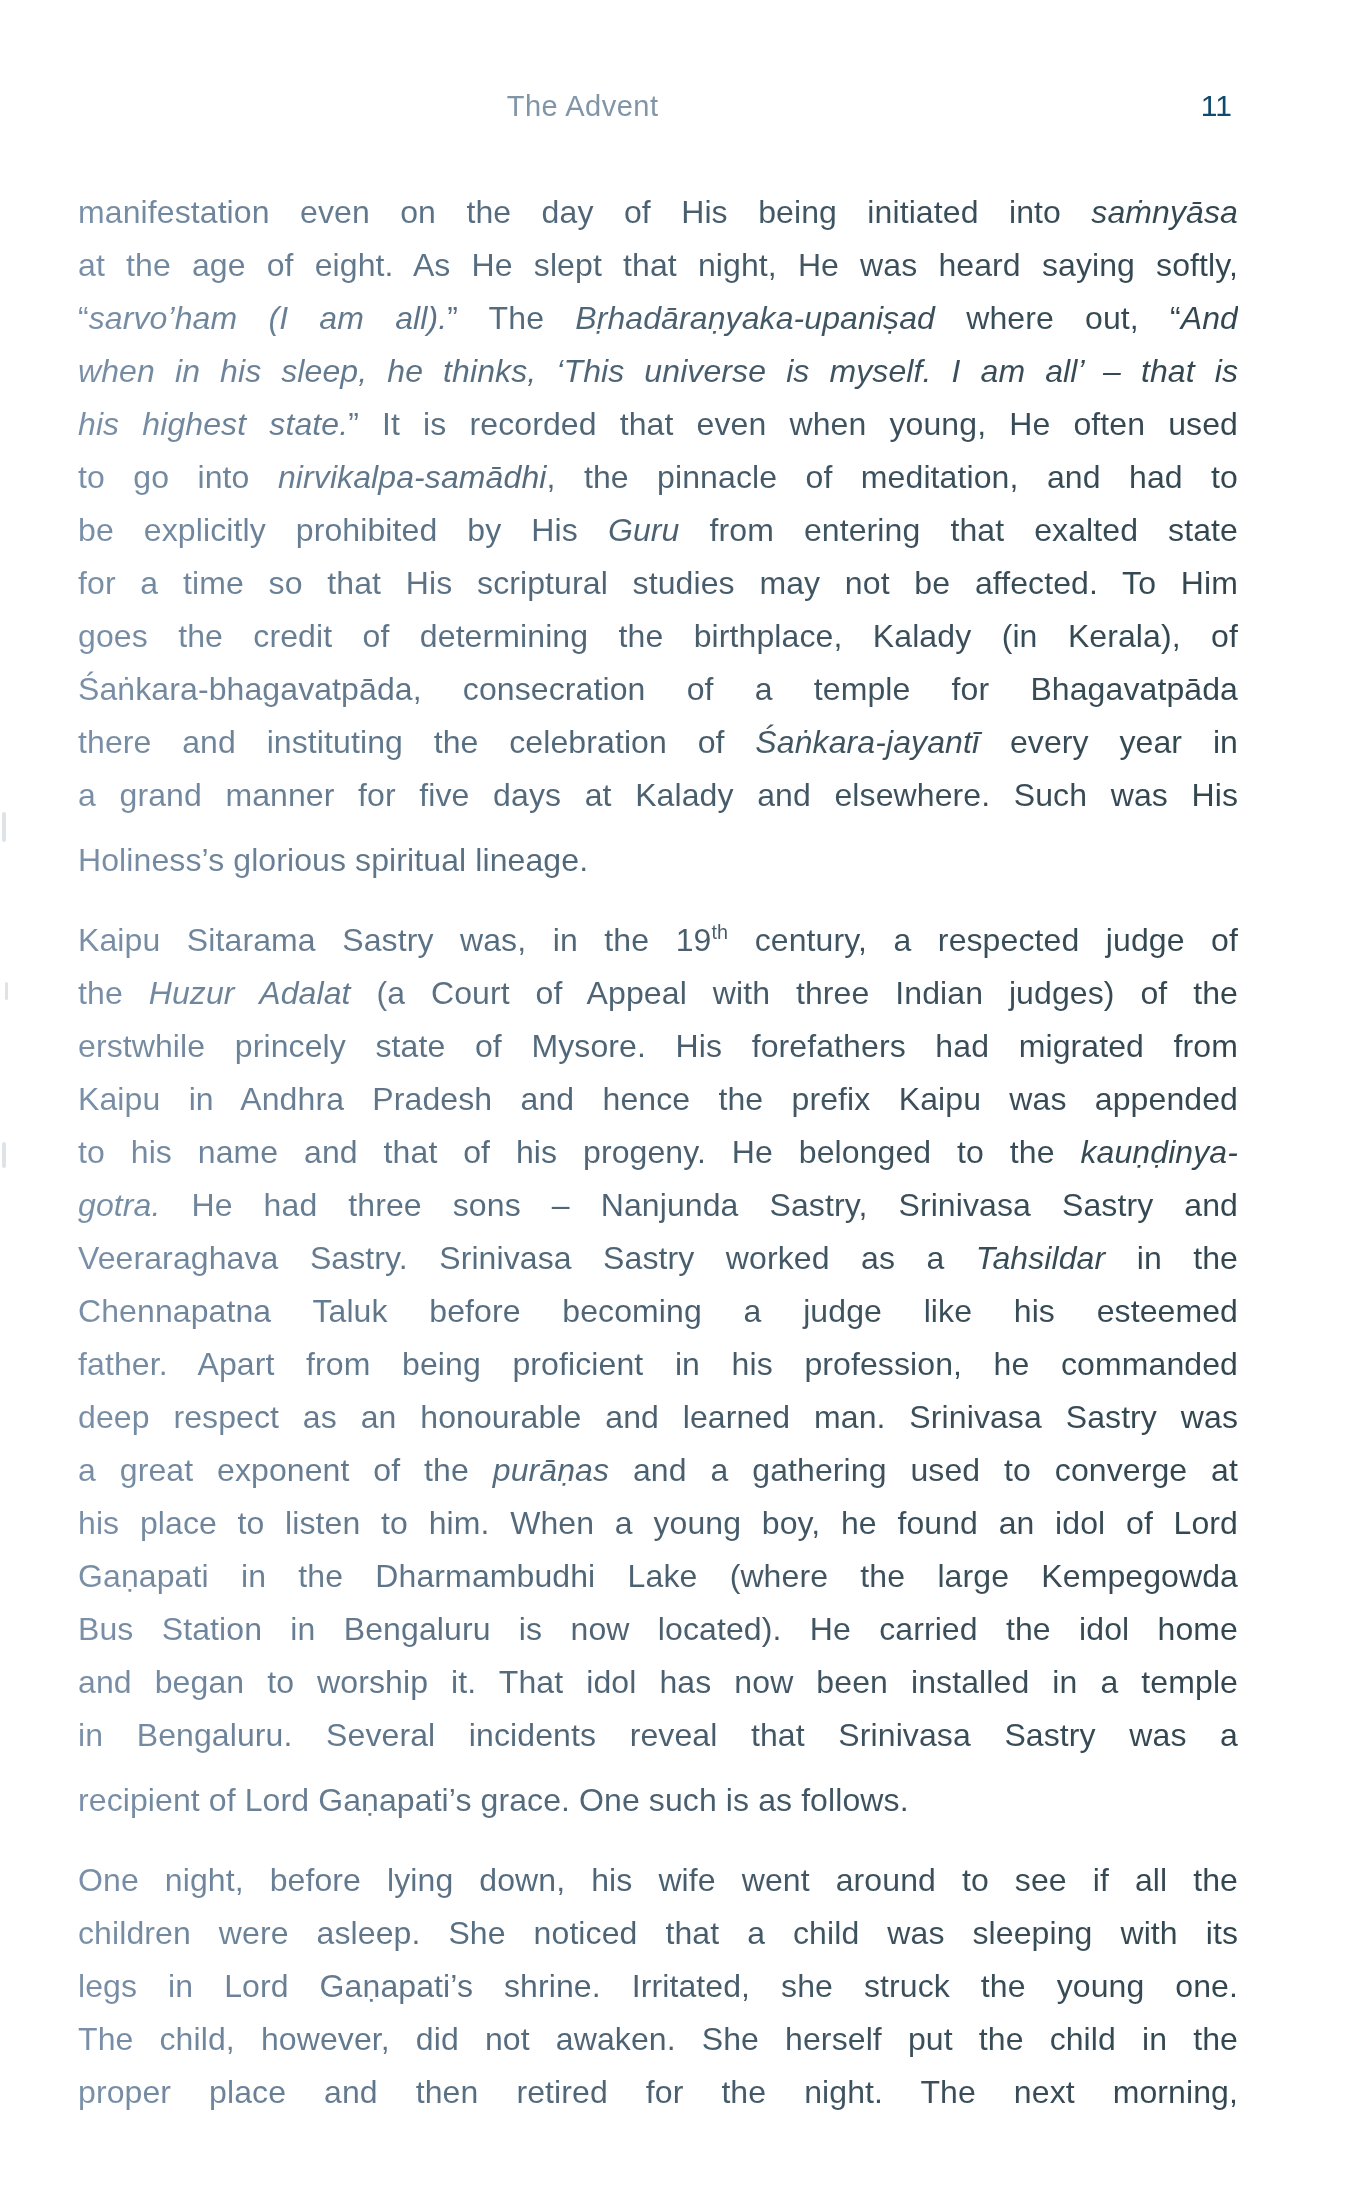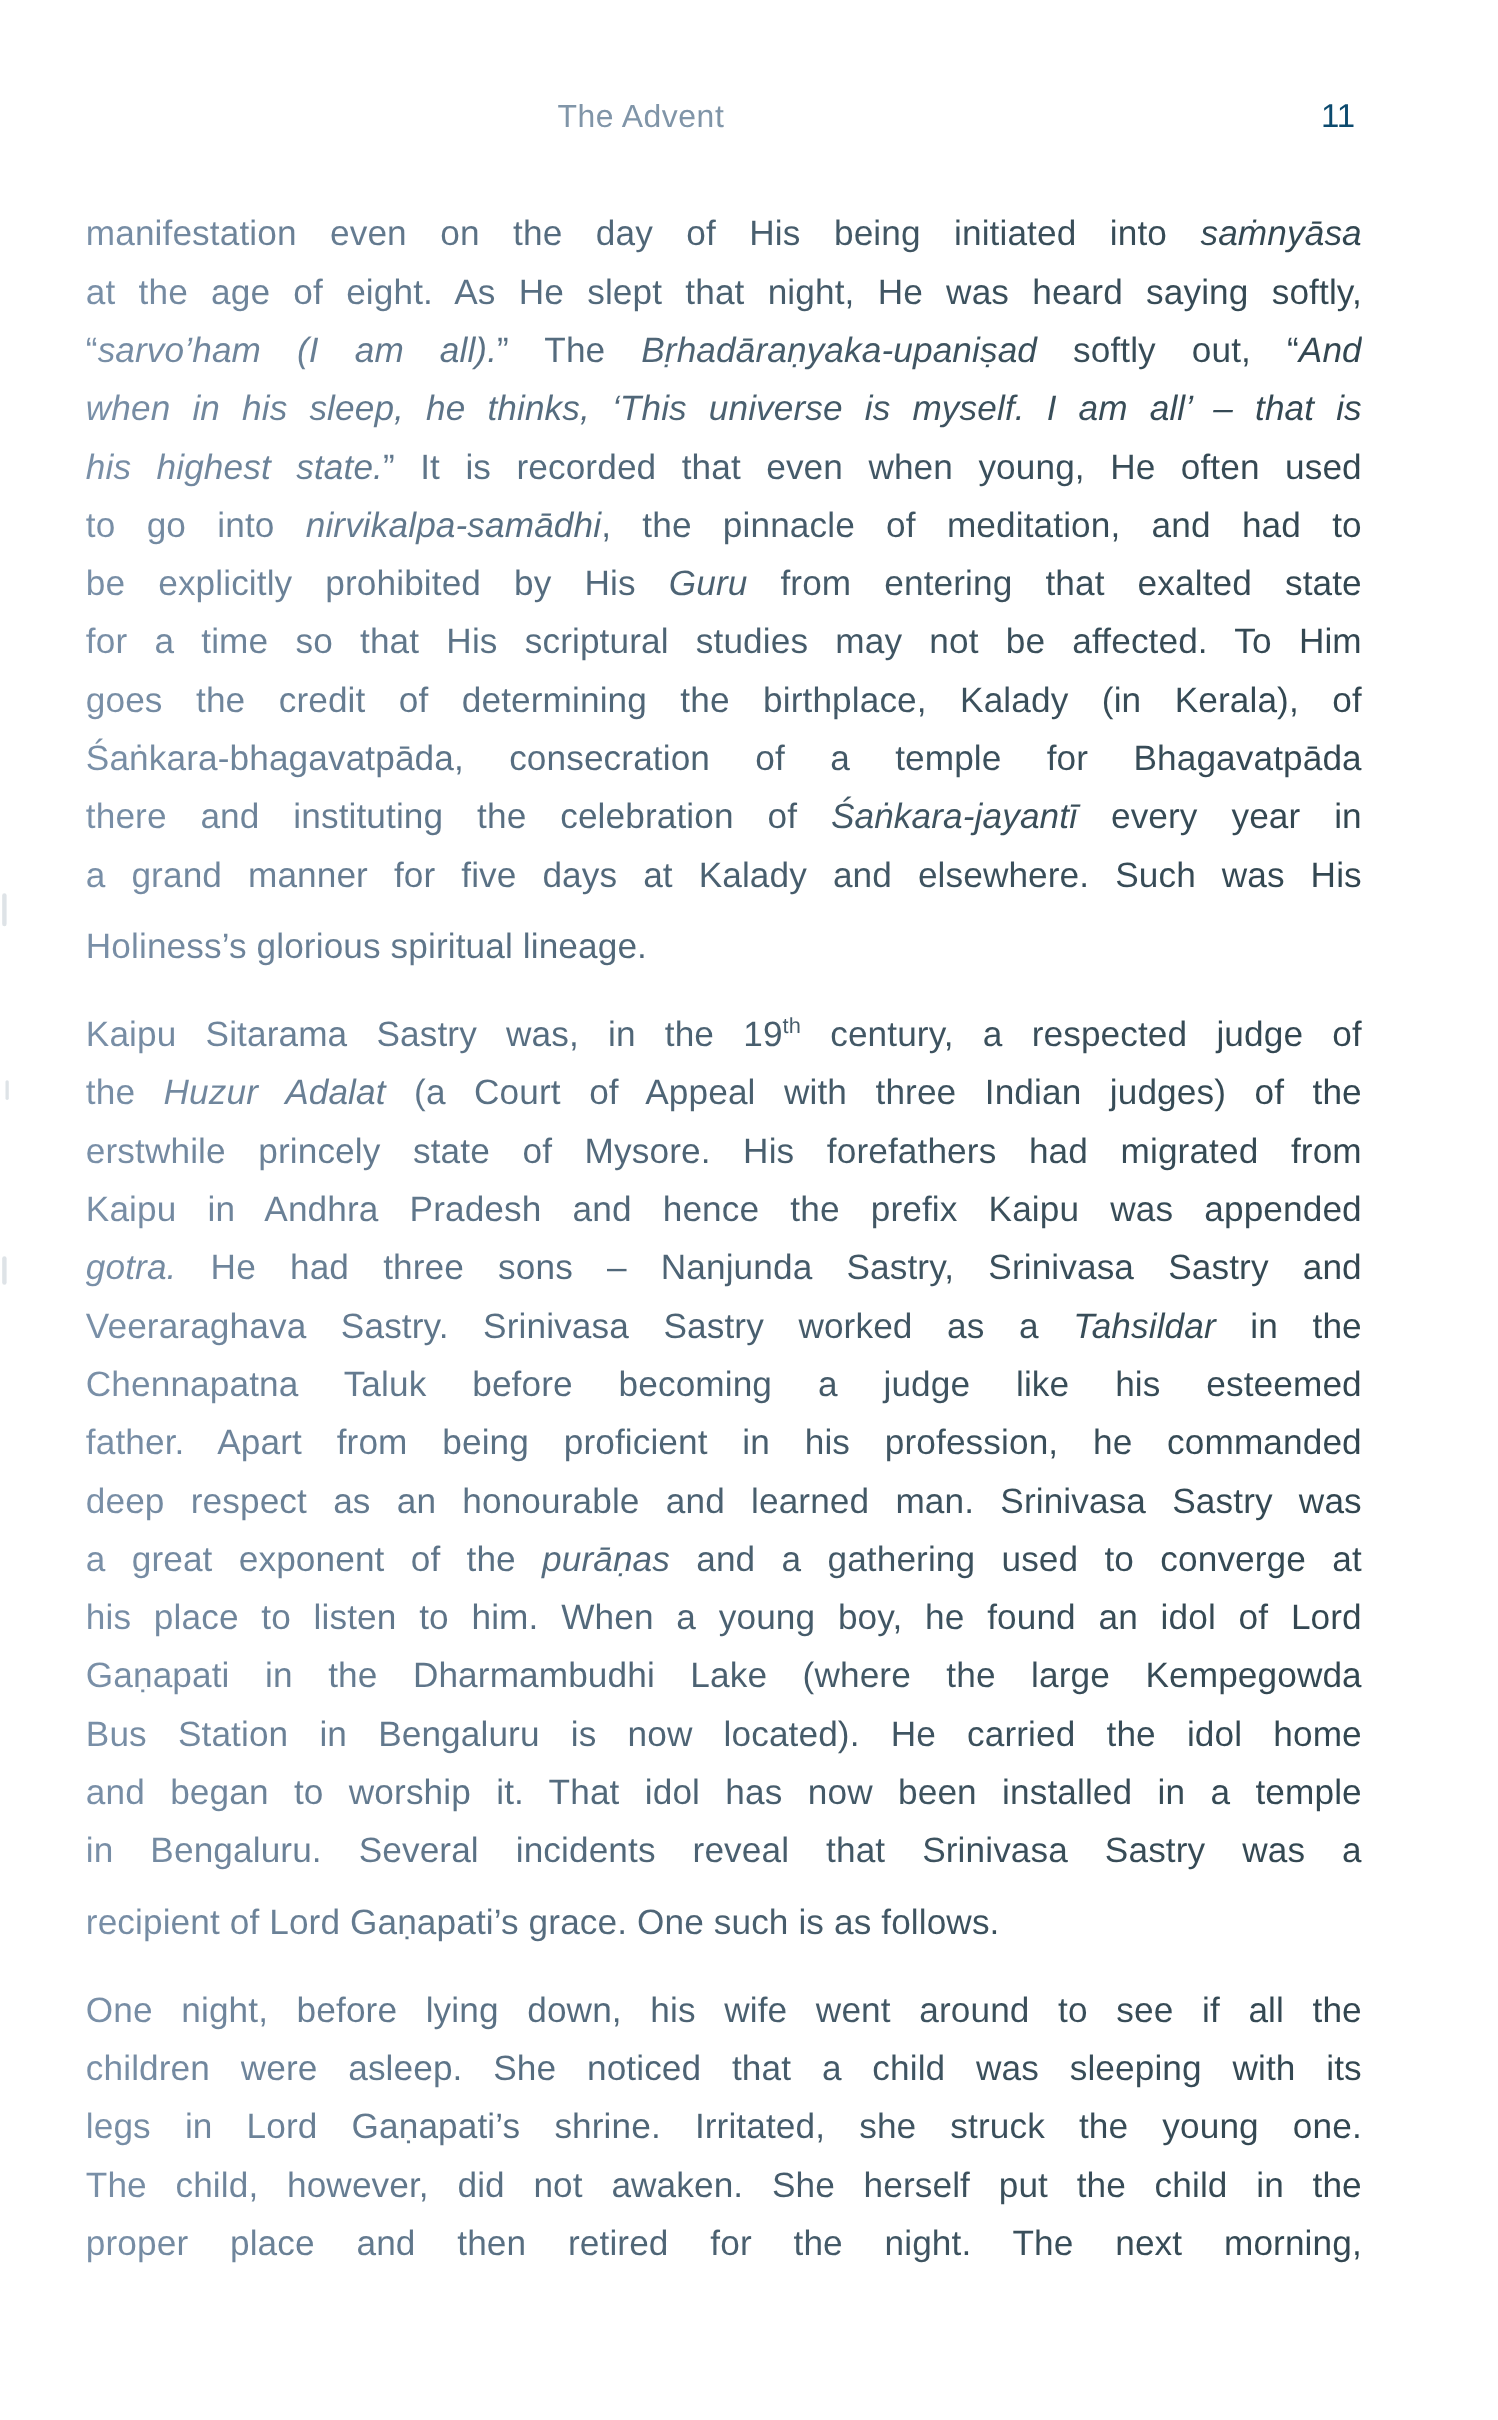--- a/index.html
+++ b/index.html
@@ -100,37 +100,38 @@
 <div class="page">
   <div class="header">
     <span class="running-title">The Advent</span>
     <span class="page-number">11</span>
   </div>
 
   <div class="body-text" id="body-text">
       <div class="para">
         <div class="line"><span>manifestation even on the day of His being initiated into </span><span class="i">saṁnyāsa</span></div>
         <div class="line"><span>at the age of eight. As He slept that night, He was heard saying softly,</span></div>
-        <div class="line"><span>“</span><span class="i">sarvo’ham (I am all).</span><span>” The </span><span class="i">Bṛhadāraṇyaka-upaniṣad</span><span> softly out, “</span><span class="i">And</span></div>
+        <div class="line"><span>“</span><span class="i">sarvo’ham (I am all).</span><span>” The </span><span class="i">Bṛhadāraṇyaka-upaniṣad</span><span> where out, “</span><span class="i">And</span></div>
         <div class="line"><span class="i">when in his sleep, he thinks, ‘This universe is myself. I am all’ – that is</span></div>
         <div class="line"><span class="i">his highest state.</span><span>” It is recorded that even when young, He often used</span></div>
         <div class="line"><span>to go into </span><span class="i">nirvikalpa-samādhi</span><span>, the pinnacle of meditation, and had to</span></div>
         <div class="line"><span>be explicitly prohibited by His </span><span class="i">Guru</span><span> from entering that exalted state</span></div>
         <div class="line"><span>for a time so that His scriptural studies may not be affected. To Him</span></div>
         <div class="line"><span>goes the credit of determining the birthplace, Kalady (in Kerala), of</span></div>
         <div class="line"><span>Śaṅkara-bhagavatpāda, consecration of a temple for Bhagavatpāda</span></div>
         <div class="line"><span>there and instituting the celebration of </span><span class="i">Śaṅkara-jayantī</span><span> every year in</span></div>
         <div class="line"><span>a grand manner for five days at Kalady and elsewhere. Such was His</span></div>
         <div class="line lastline"><span>Holiness’s glorious spiritual lineage.</span></div>
       </div>
       <div class="para">
         <div class="line"><span>Kaipu Sitarama Sastry was, in the 19</span><span class="sup">th</span><span> century, a respected judge of</span></div>
         <div class="line"><span>the </span><span class="i">Huzur Adalat</span><span> (a Court of Appeal with three Indian judges) of the</span></div>
         <div class="line"><span>erstwhile princely state of Mysore. His forefathers had migrated from</span></div>
         <div class="line"><span>Kaipu in Andhra Pradesh and hence the prefix Kaipu was appended</span></div>
+        <div class="line"><span>to his name and that of his progeny. He belonged to the </span><span class="i">kauṇḍinya-</span></div>
         <div class="line"><span class="i">gotra.</span><span> He had three sons – Nanjunda Sastry, Srinivasa Sastry and</span></div>
         <div class="line"><span>Veeraraghava Sastry. Srinivasa Sastry worked as a </span><span class="i">Tahsildar</span><span> in the</span></div>
         <div class="line"><span>Chennapatna Taluk before becoming a judge like his esteemed</span></div>
         <div class="line"><span>father. Apart from being proficient in his profession, he commanded</span></div>
         <div class="line"><span>deep respect as an honourable and learned man. Srinivasa Sastry was</span></div>
         <div class="line"><span>a great exponent of the </span><span class="i">purāṇas</span><span> and a gathering used to converge at</span></div>
         <div class="line"><span>his place to listen to him. When a young boy, he found an idol of Lord</span></div>
         <div class="line"><span>Gaṇapati in the Dharmambudhi Lake (where the large Kempegowda</span></div>
         <div class="line"><span>Bus Station in Bengaluru is now located). He carried the idol home</span></div>
         <div class="line"><span>and began to worship it. That idol has now been installed in a temple</span></div>

